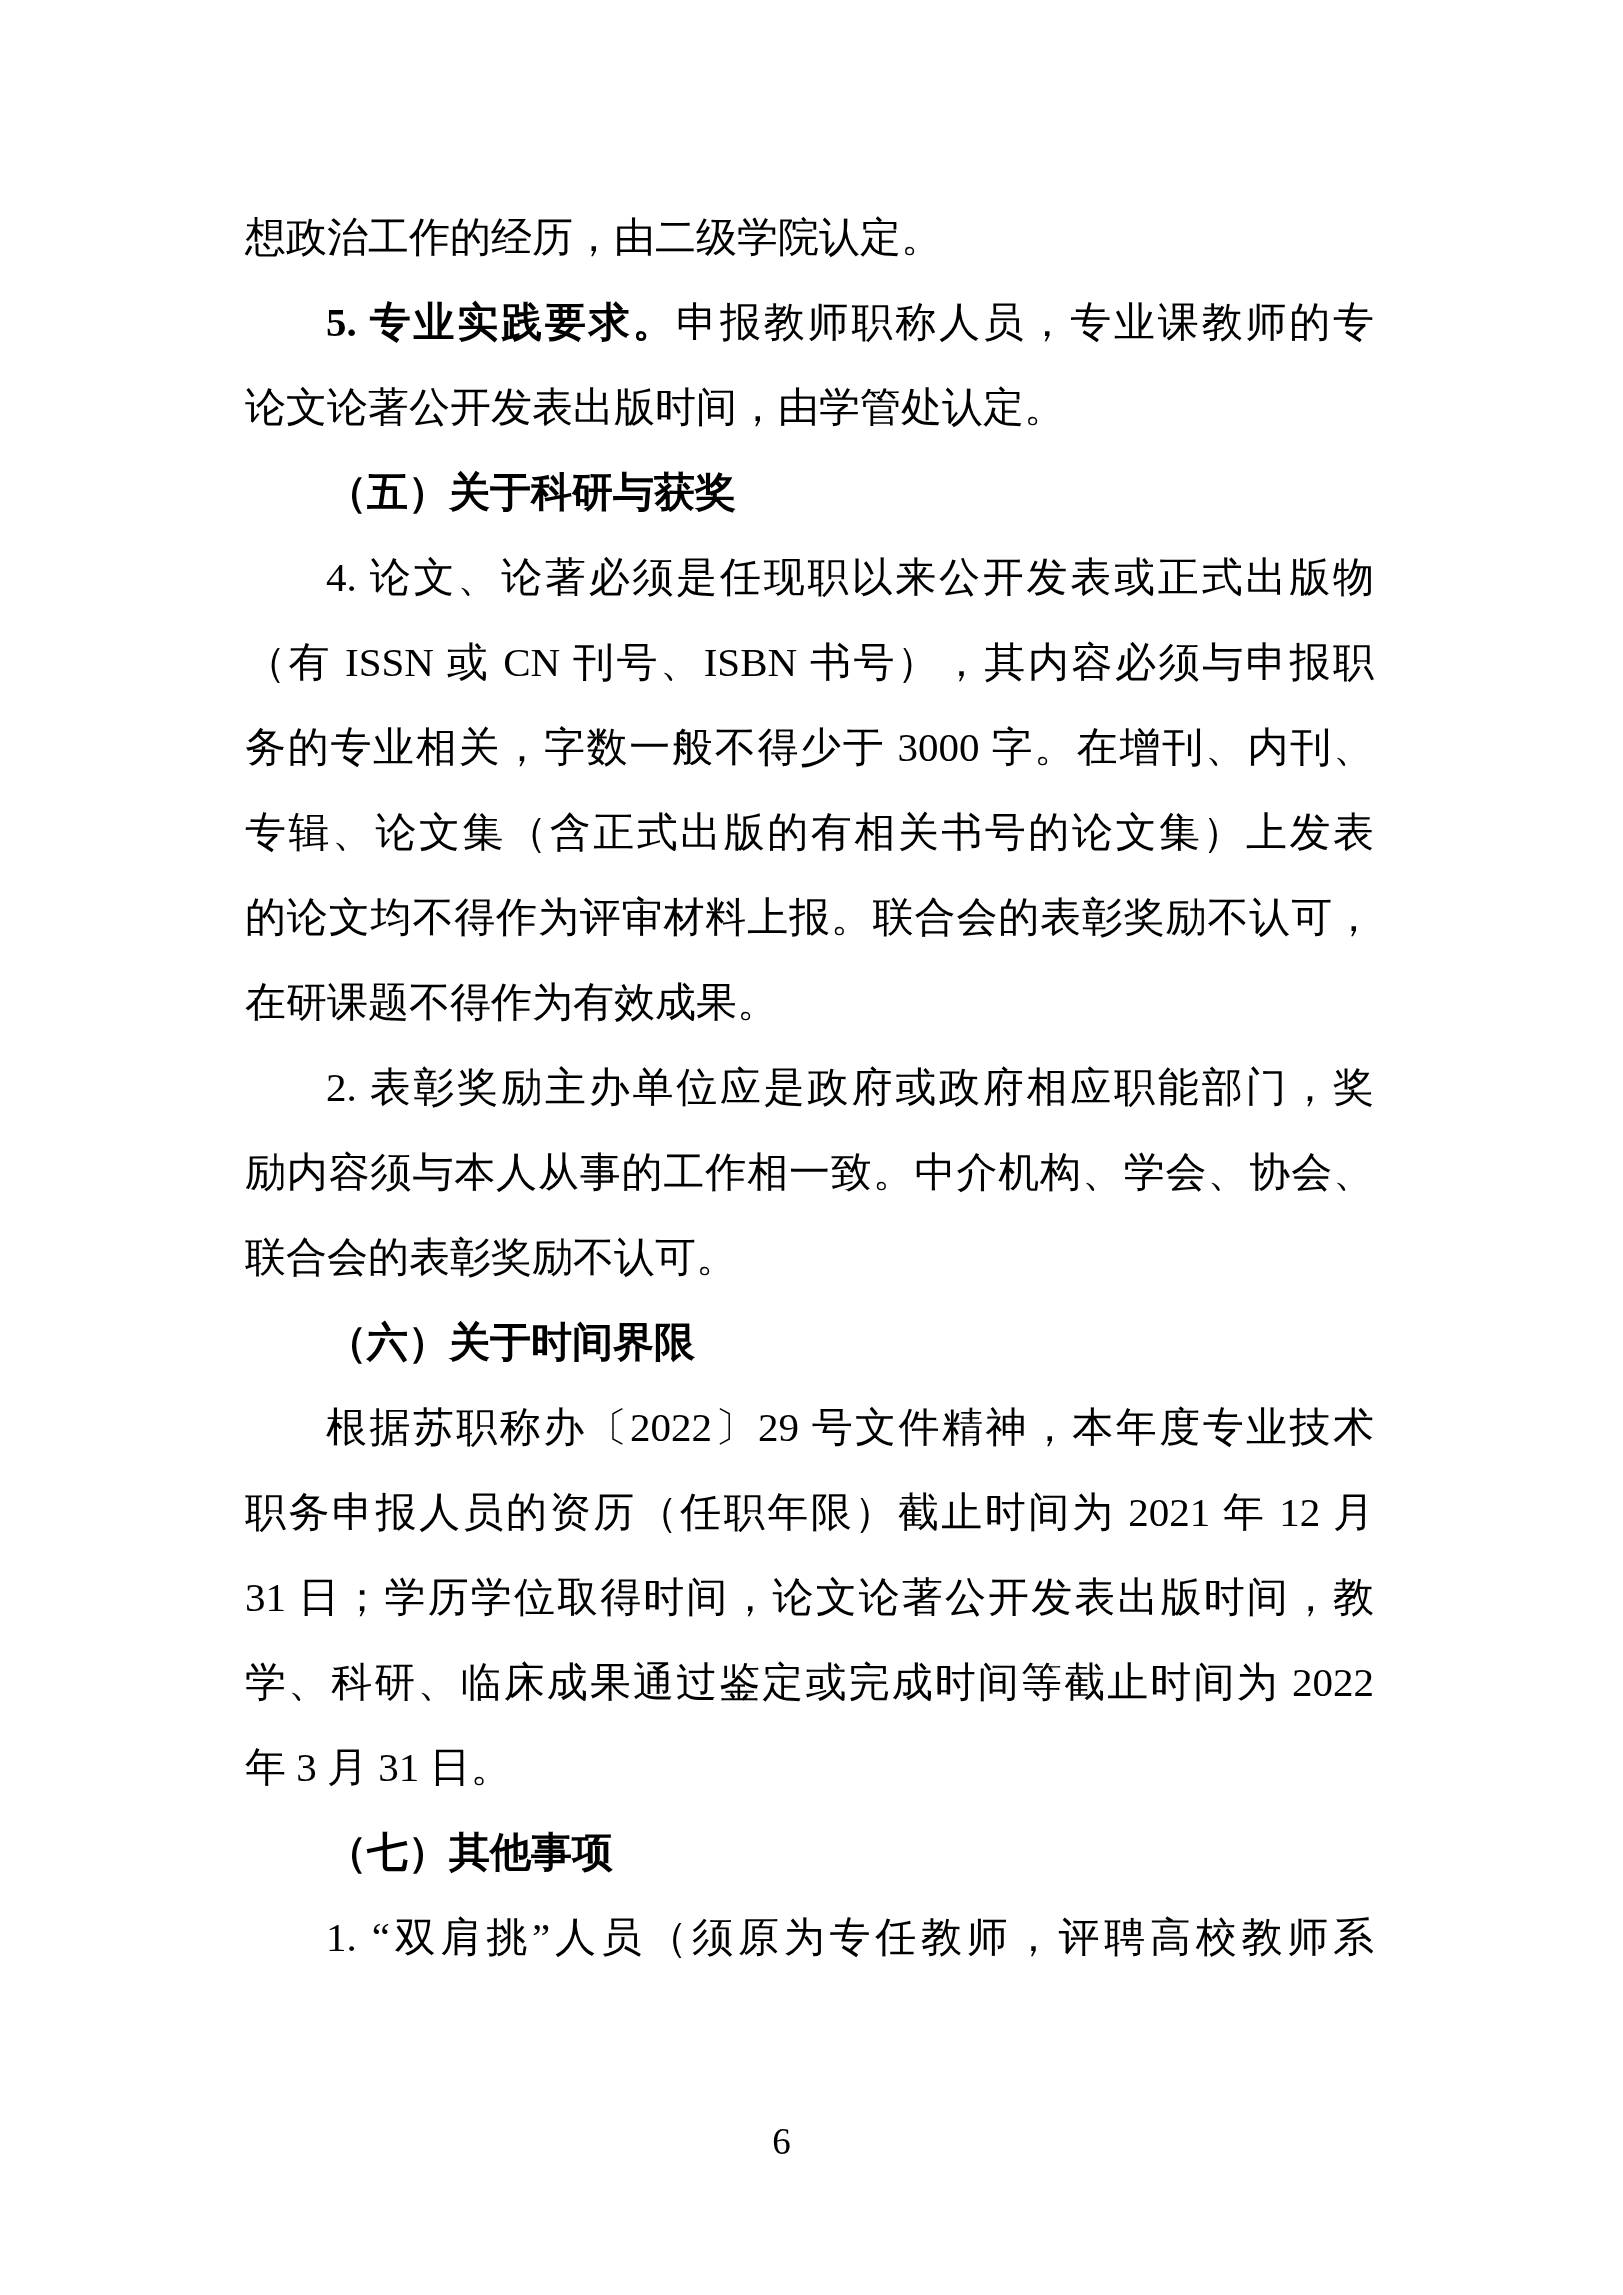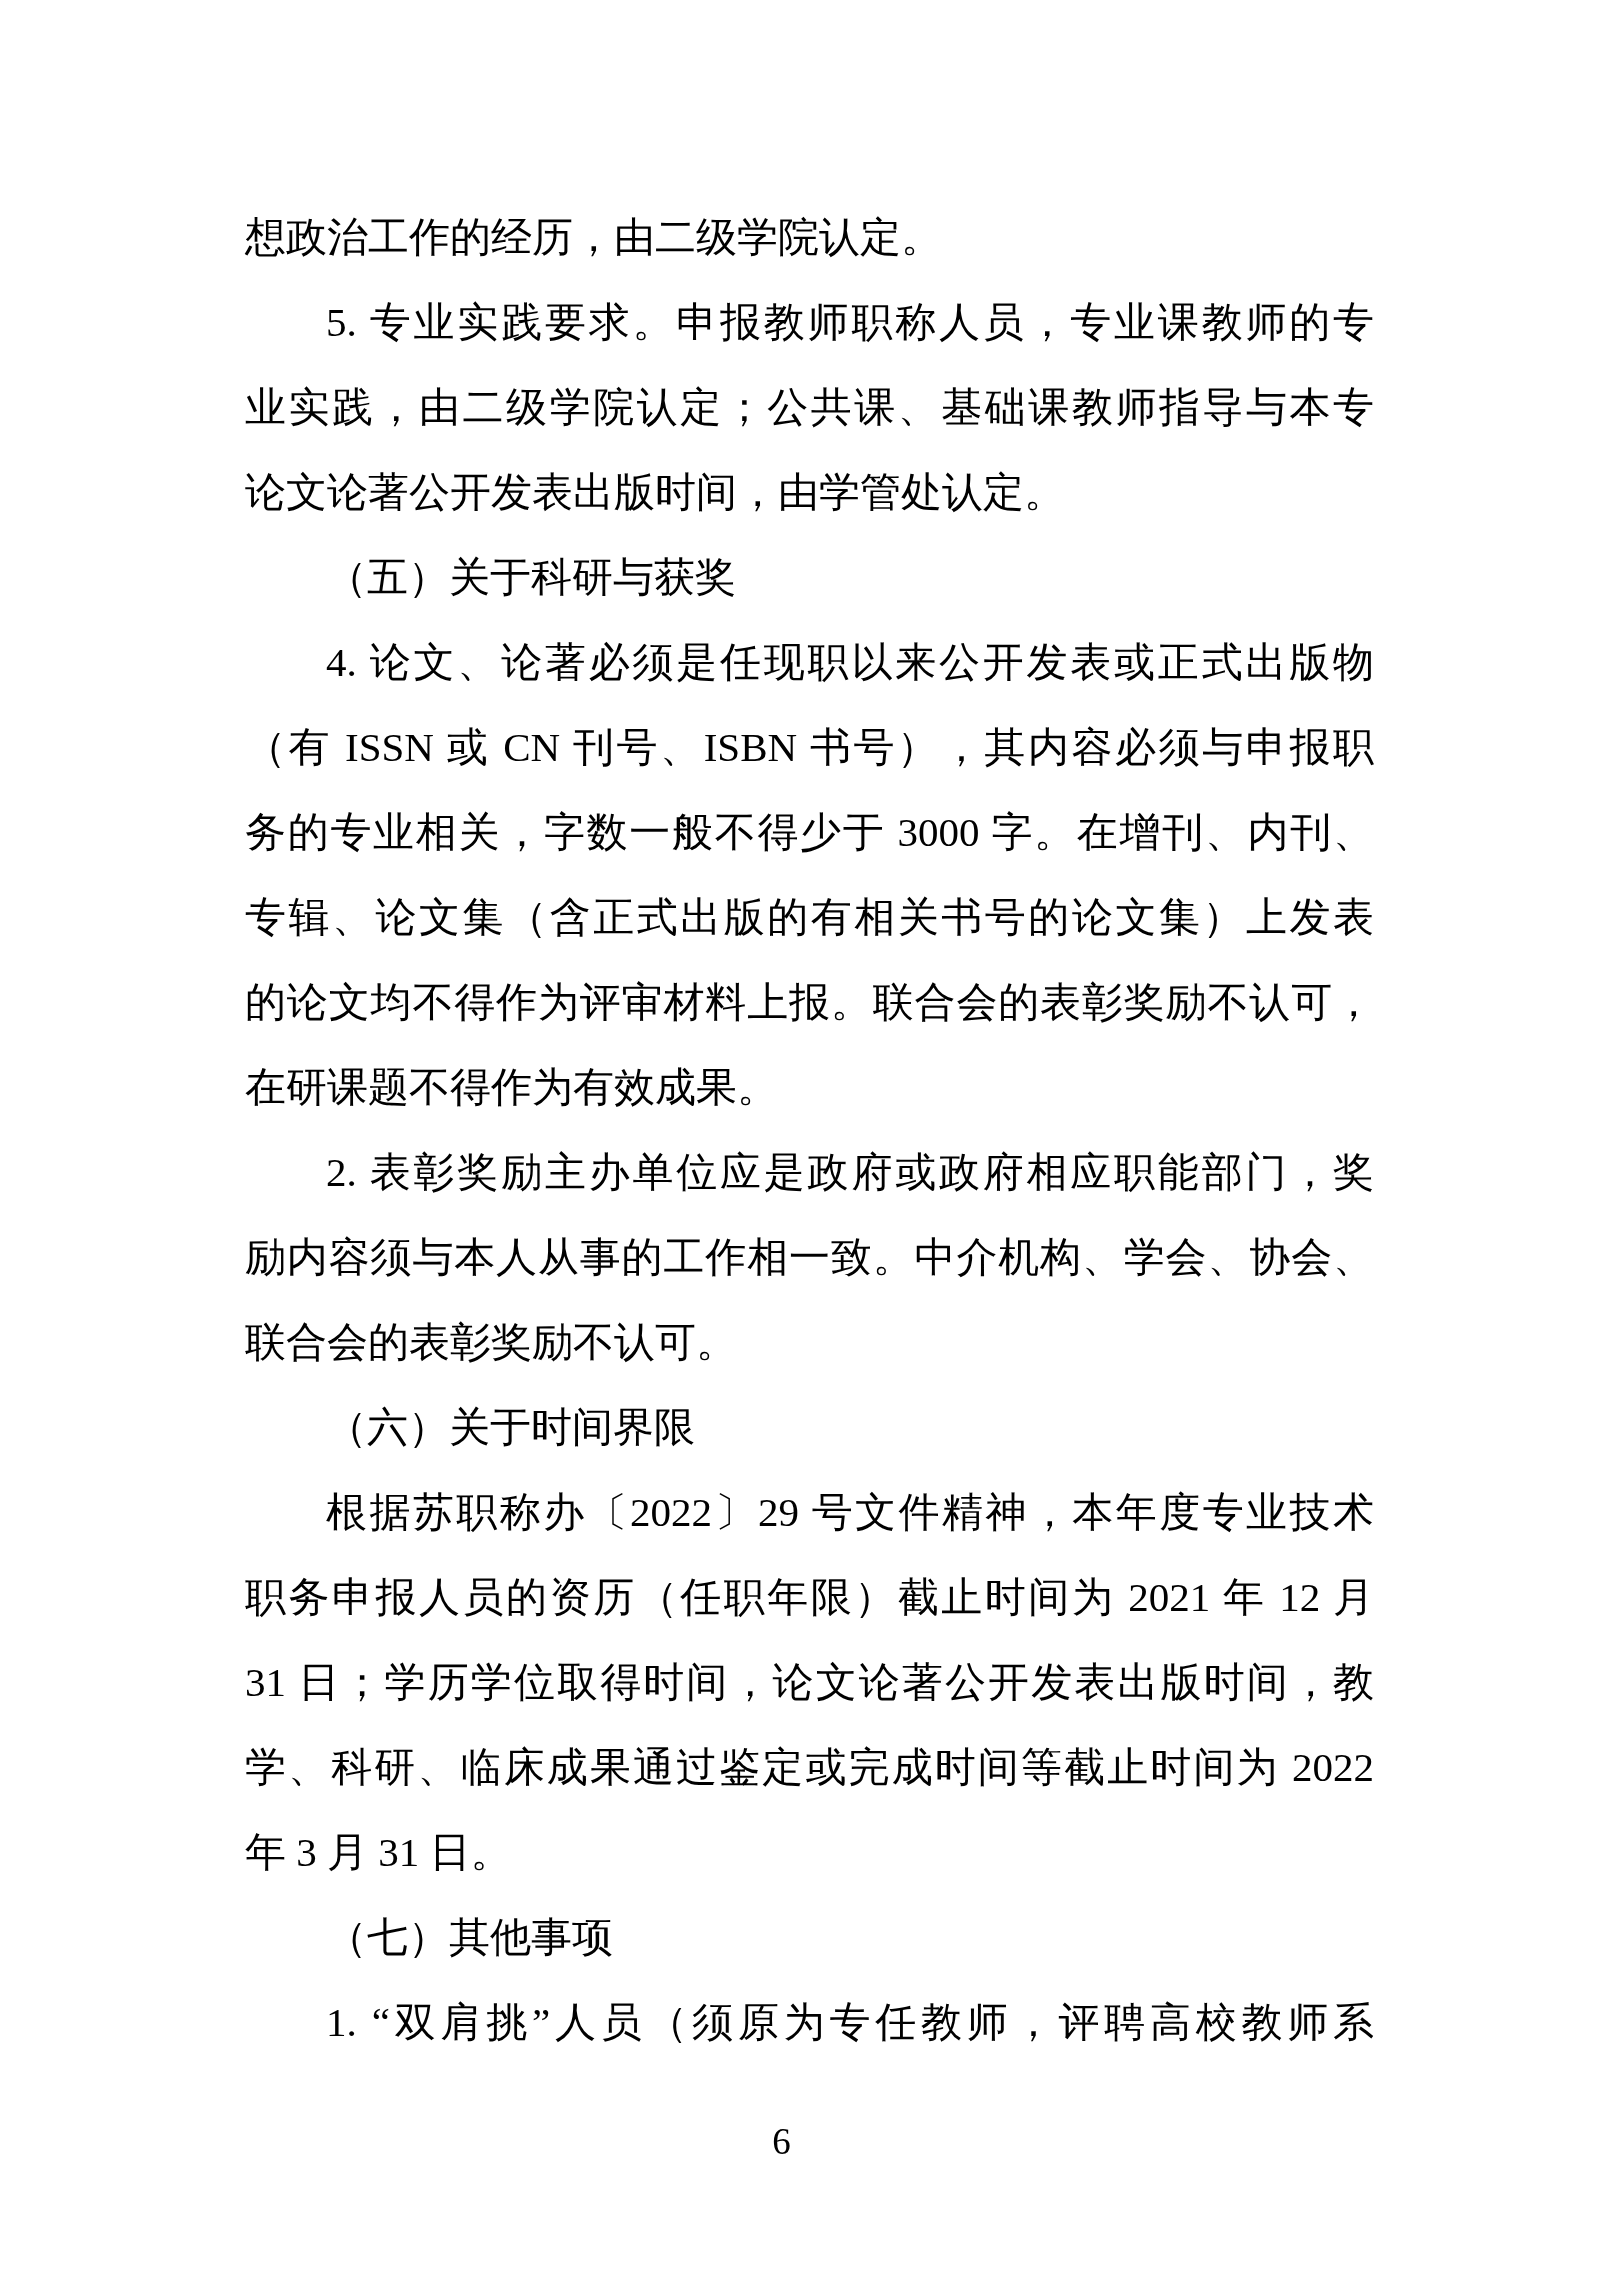--- a/index.html
+++ b/index.html
@@ -32,40 +32,39 @@
   }
   .line.justify {
     white-space: normal;
     text-align: justify;
     text-align-last: justify;
   }
   .line.indent {
     text-indent: 81px;
   }
   .seg.bold {
-    font-weight: normal;
+    font-weight: bold;
   }
   .page-number {
     position: absolute;
     left: 0;
     top: 2123px;
     width: 100%;
     text-align: center;
     font-size: 37px;
     line-height: 37px;
   }
 </style>
 </head>
 <body>
 
 <div class="page">
   <div class="text-block">
       <div class="line"><span class="seg">想政治工作的经历，由二级学院认定。</span></div>
       <div class="line justify indent"><span class="seg bold">5. 专业实践要求。</span><span class="seg">申报教师职称人员，专业课教师的专</span></div>
-      <div class="line justify"><span class="seg">业实践，由二级学院认定；公共课、基础课教师指导与本专</span></div>
       <div class="line"><span class="seg">论文论著公开发表出版时间，由学管处认定。</span></div>
       <div class="line indent heading"><span class="seg bold">（五）关于科研与获奖</span></div>
       <div class="line justify indent"><span class="seg">4. 论文、论著必须是任现职以来公开发表或正式出版物</span></div>
       <div class="line justify"><span class="seg">（有 ISSN 或 CN 刊号、ISBN 书号），其内容必须与申报职</span></div>
       <div class="line justify"><span class="seg">务的专业相关，字数一般不得少于 3000 字。在增刊、内刊、</span></div>
       <div class="line justify"><span class="seg">专辑、论文集（含正式出版的有相关书号的论文集）上发表</span></div>
       <div class="line justify"><span class="seg">的论文均不得作为评审材料上报。联合会的表彰奖励不认可，</span></div>
       <div class="line"><span class="seg">在研课题不得作为有效成果。</span></div>
       <div class="line justify indent"><span class="seg">2. 表彰奖励主办单位应是政府或政府相应职能部门，奖</span></div>
       <div class="line justify"><span class="seg">励内容须与本人从事的工作相一致。中介机构、学会、协会、</span></div>

